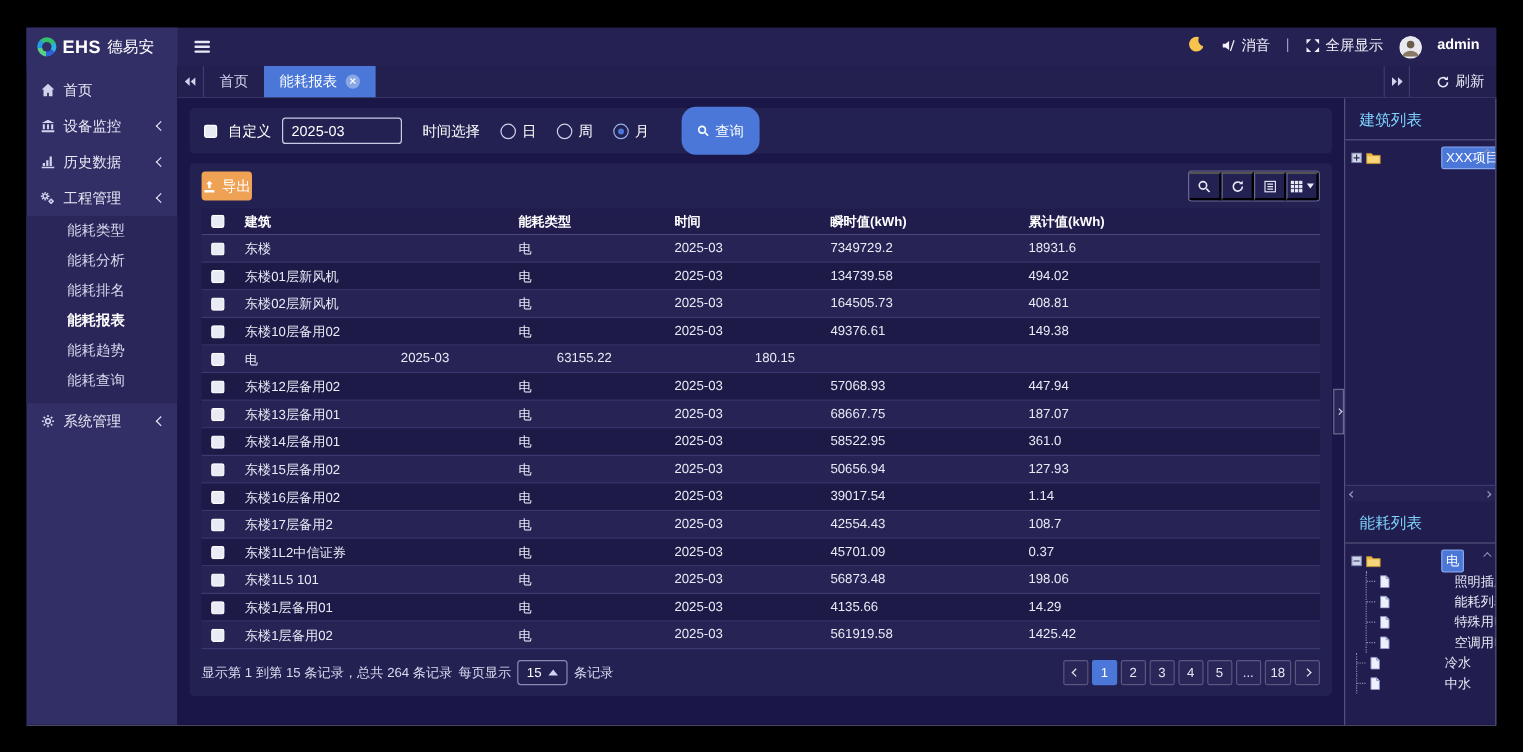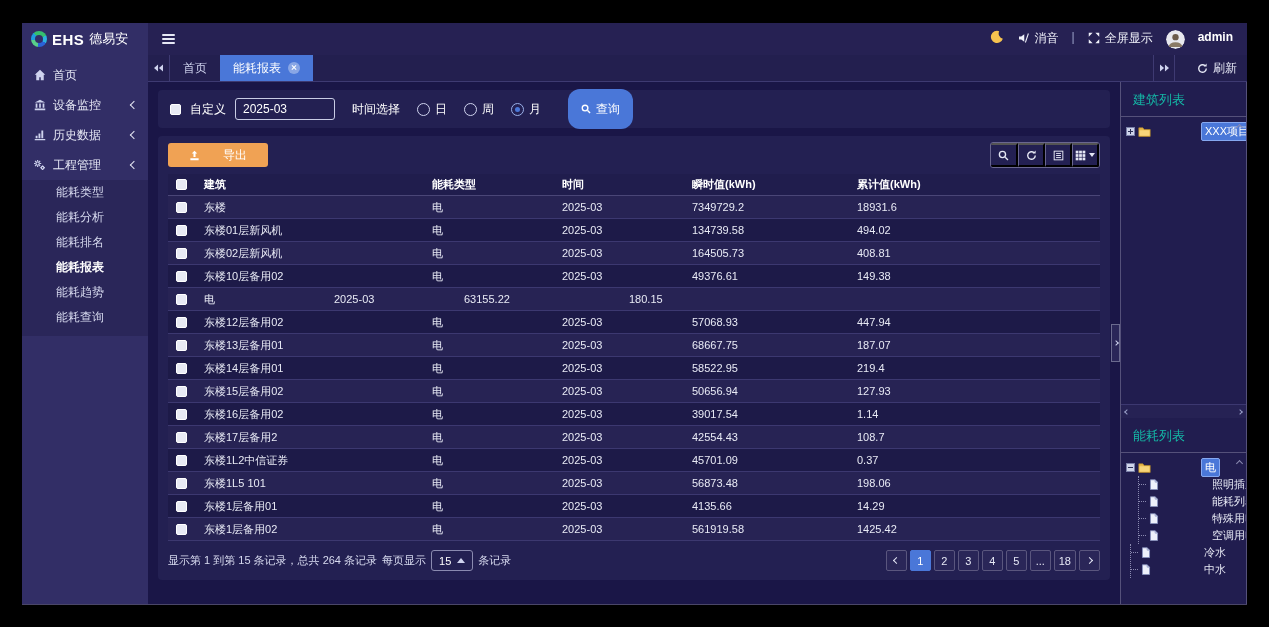--- a/index.html
+++ b/index.html
@@ -69,21 +69,21 @@
   .filter-label { margin-left:8px; }
   .radio-grp { display:flex; align-items:center; gap:5px; margin-left:8px; cursor:pointer; }
   .radio { width:13px; height:13px; border-radius:50%; border:1px solid #cfd3ee; position:relative; flex:none; }
   .radio.checked { border-color:#9ab0e8; }
   .radio.checked::after { content:''; position:absolute; inset:3px; border-radius:50%; background:#4a77d8; }
   .query-btn { margin-left:18px; height:40px; border-radius:12px; background:#4a77d8; color:#fff; display:flex; align-items:center; gap:5px; padding:0 13px; font-size:12px; cursor:pointer; border:none; }
 
   
   .table-card { flex:1; background:#232052; border-radius:4px; margin:8px 0 24px; display:flex; flex-direction:column; min-height:0; padding:0 10px; }
   .toolbar { height:38px; display:flex; align-items:center; flex:none; }
-  .export-btn { background:#f0a254; color:#fff; border-radius:3px; height:24px; display:flex; align-items:center; gap:23px; padding:0 21px; font-size:12px; cursor:pointer; border:none; }
+  .export-btn { background:#f0a254; color:#fff; border-radius:3px; height:24px; display:flex; align-items:center; gap:5px; padding:0 1px; font-size:12px; cursor:pointer; border:none; }
   .icon-group { margin-left:auto; display:flex; border:1px solid #6a6790; border-radius:3px; overflow:hidden; }
   .icon-btn { width:27px; height:24px; display:flex; align-items:center; justify-content:center; gap:3px; color:#e6e8f5; border-left:1px solid #6a6790; cursor:pointer; background:transparent; }
   .icon-btn:first-child { border-left:none; }
   .caret-down { width:0; height:0; border-left:3.5px solid transparent; border-right:3.5px solid transparent; border-top:4px solid #e6e8f5; }
 
   .thead { display:flex; height:22px; background:#201d4d; font-weight:bold; font-size:11px; color:#fff; align-items:center; border-bottom:1px solid #4a4677; flex:none; }
   .tbody { flex:none; }
   .trow { display:flex; align-items:center; height:23px; font-size:11px; color:#e8eaf5; border-bottom:1px solid #3c3870; cursor:default; }
   .trow.odd { background:#272354; }
   .trow.even { background:#1d1a48; }
@@ -107,21 +107,21 @@
   .pbtn .chev { width:5px; height:5px; }
 
   
   .collapse-handle { position:absolute; right:127px; top:50%; transform:translateY(-50%); width:9px; height:38px; background:#2a2658; border:1px solid #6a6a8e; display:flex; align-items:center; justify-content:center; cursor:pointer; color:#cfd3ee; }
   .collapse-handle .chev { width:4px; height:4px; }
 
   
   .right-panel { width:127px; flex:none; background:#211d4f; border-left:1px solid #55517a; border-right:1px solid #55517a; display:flex; flex-direction:column; min-height:0; }
   .rp-sec1 { height:336px; flex:none; display:flex; flex-direction:column; min-height:0; }
   .rp-sec2 { flex:1; display:flex; flex-direction:column; min-height:0; }
-  .rp-title { padding:9px 12px 7px; color:#14b8a6; font-size:13px; border-bottom:1px solid #55517a; flex:none; }
+  .rp-title { padding:9px 12px 7px; color:#7dd3fc; font-size:13px; border-bottom:1px solid #55517a; flex:none; }
   .tree { flex:1; padding:6px 5px; position:relative; overflow:hidden; font-size:11px; color:#e8eaf5; }
   .tree-node { display:flex; align-items:center; gap:3px; height:17px; cursor:pointer; white-space:nowrap; }
   .tree-label { padding:1px 3px; border-radius:2px;margin-left:47px; }
   .tree-label.selected { background:#4a77d8; border:1px solid #86a8f0; color:#fff; }
   .tree-children { margin-left:12px; border-left:1px dotted #8a8ab0; }
   .tree-root-items { margin-left:4px; border-left:1px dotted #8a8ab0; }
   .tree-node.child::before { content:''; width:7px; border-top:1px dotted #8a8ab0; flex:none; }
   .scroll-up { position:absolute; right:4px; top:8px; color:#8a8ab0; width:5px; height:5px; }
   .hscroll { height:14px; flex:none; display:flex; align-items:center; justify-content:space-between; padding:0 4px; color:#9aa0c8; border-top:1px solid #3c3870; background:#262254; }
   .hscroll .chev { width:4px; height:4px; cursor:pointer; }
@@ -230,20 +230,32 @@
             <span class="chev left"></span>
           </div>
           <div class="menu-expanded">
             <div class="submenu-item">能耗类型</div>
             <div class="submenu-item">能耗分析</div>
             <div class="submenu-item">能耗排名</div>
             <div class="submenu-item active">能耗报表</div>
             <div class="submenu-item">能耗趋势</div>
             <div class="submenu-item">能耗查询</div>
           </div>
+          <div class="menu-item">
+            <span class="mi-icon">
+              <svg width="12" height="12" viewBox="0 0 16 16">
+                <g fill="none" stroke="#cfd3ee" stroke-width="1.8">
+                  <circle cx="8" cy="8" r="2.6"></circle>
+                  <path d="M8 1.2v2.2M8 12.6v2.2M1.2 8h2.2M12.6 8h2.2M3.2 3.2l1.6 1.6M11.2 11.2l1.6 1.6M12.8 3.2l-1.6 1.6M4.8 11.2l-1.6 1.6"></path>
+                </g>
+              </svg>
+            </span>
+            <span class="mi-label">系统管理</span>
+            <span class="chev left"></span>
+          </div>
         </div>
 
       <div class="main-col">
 
         <div class="tabbar">
           <span class="tab-scroll left">
             <span>
                 <svg width="9" height="8" viewBox="0 0 10 8">
                   <path fill="#cfd3ee" d="M4.5 0 0 4l4.5 4zM10 0 5.5 4 10 8z"></path>
                 </svg>
@@ -451,21 +463,21 @@
                     <div class="tc c5">187.07</div>
                   </div>
                   <div class="trow even">
                     <div class="tc c0">
                       <span class="checkbox"></span>
                     </div>
                     <div class="tc c1">东楼14层备用01</div>
                     <div class="tc c2">电</div>
                     <div class="tc c3">2025-03</div>
                     <div class="tc c4">58522.95</div>
-                    <div class="tc c5">219.4</div>
+                    <div class="tc c5">361.0</div>
                   </div>
                   <div class="trow odd">
                     <div class="tc c0">
                       <span class="checkbox"></span>
                     </div>
                     <div class="tc c1">东楼15层备用02</div>
                     <div class="tc c2">电</div>
                     <div class="tc c3">2025-03</div>
                     <div class="tc c4">50656.94</div>
                     <div class="tc c5">127.93</div>

